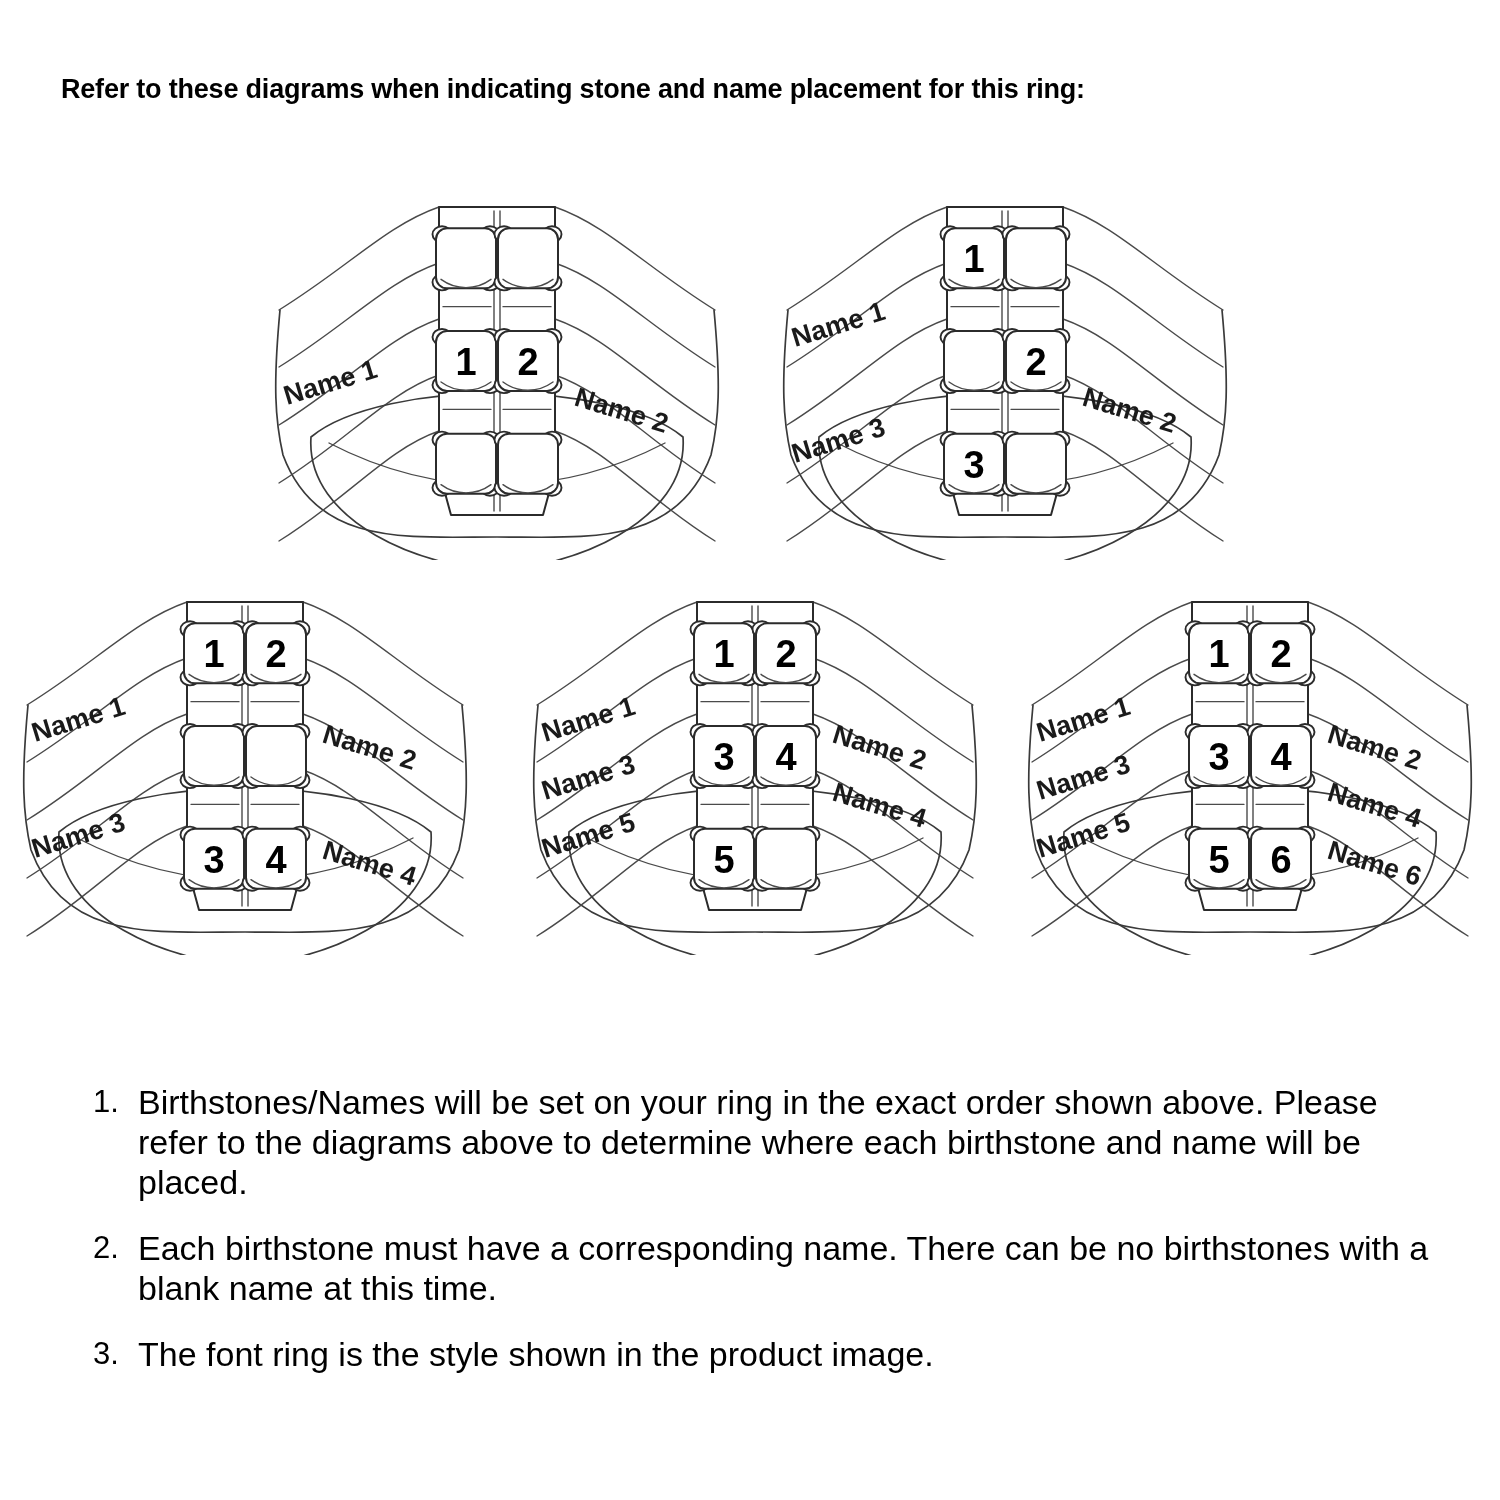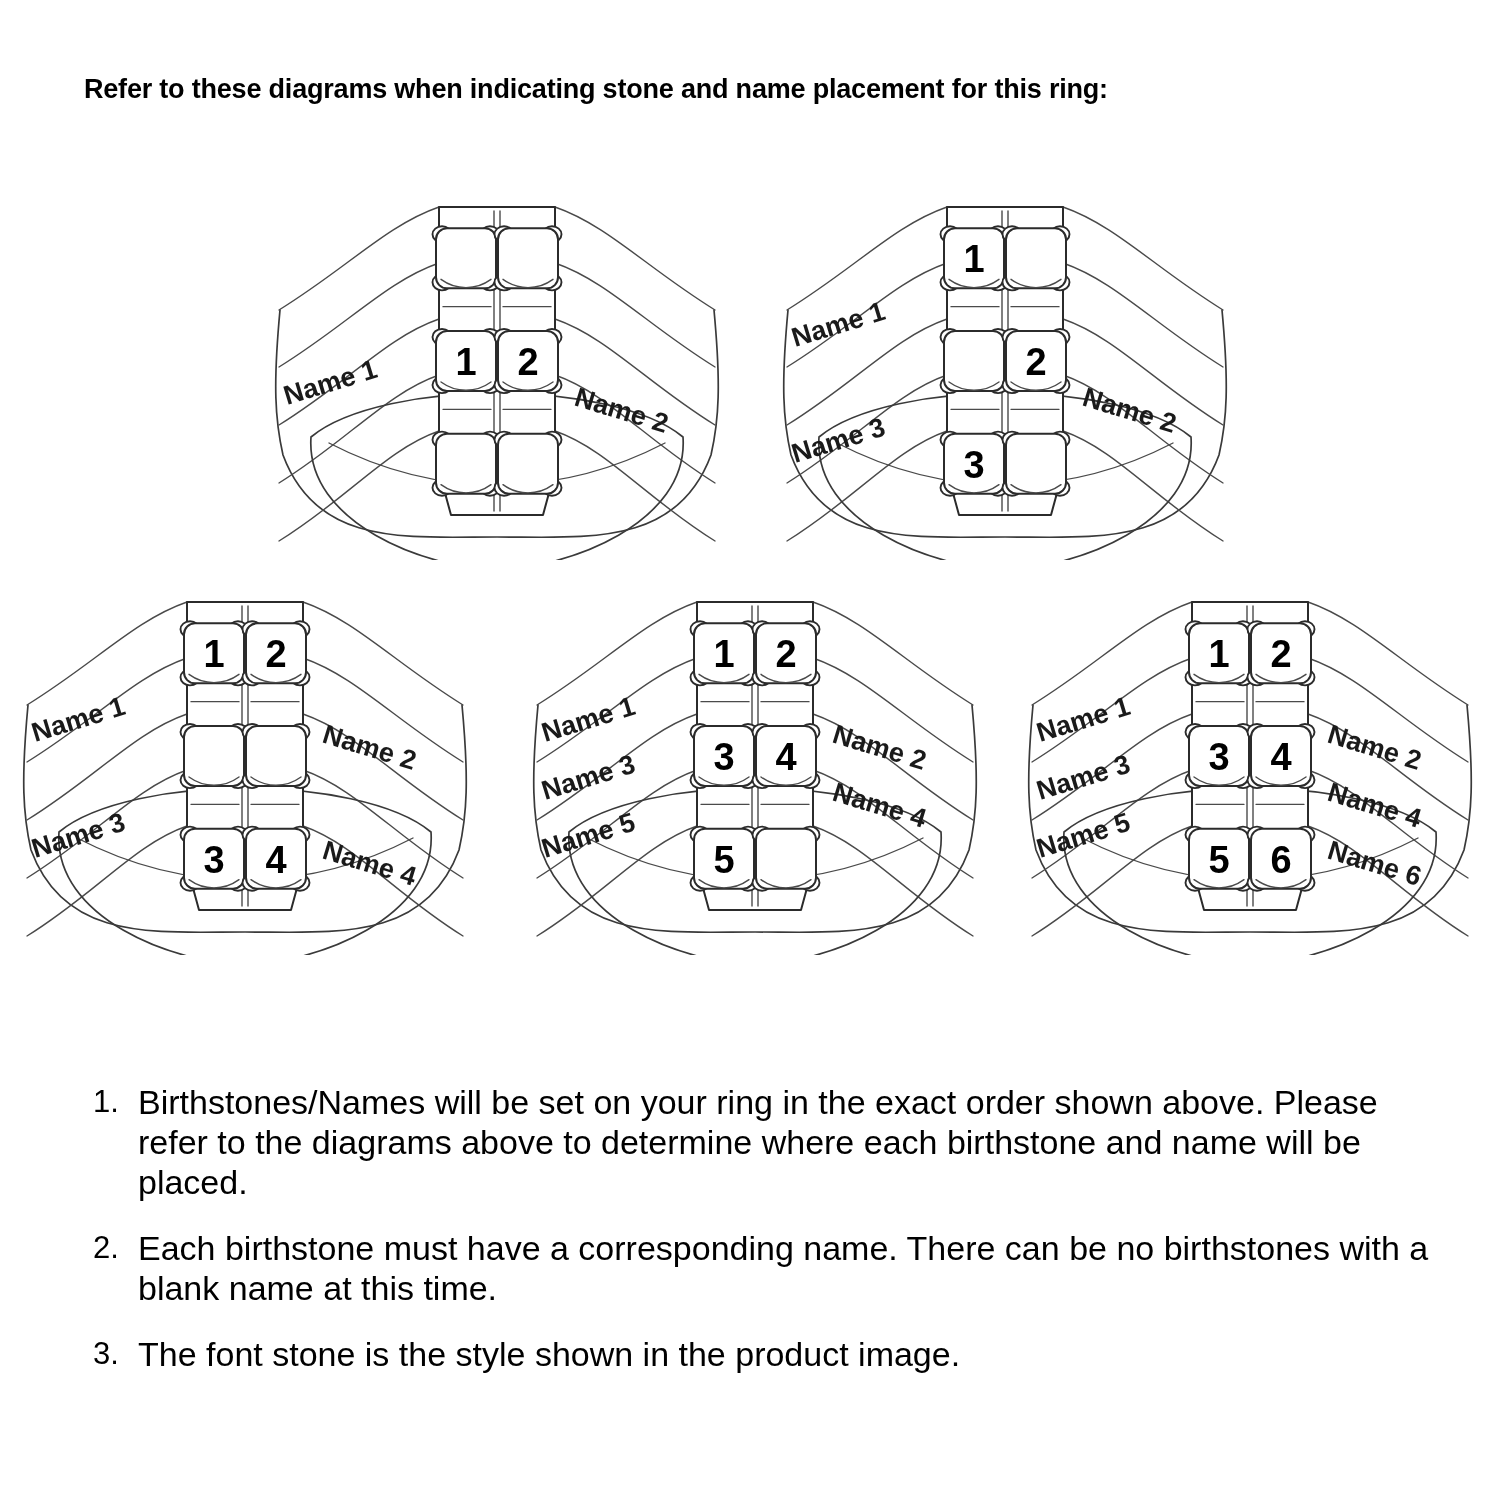--- a/index.html
+++ b/index.html
@@ -2,21 +2,21 @@
 <html><head>
 <meta charset="utf-8">
 <style>
   html,body{margin:0;padding:0;}
   body{
     width:1500px;height:1500px;background:#ffffff;
     font-family:"Liberation Sans","DejaVu Sans",sans-serif;
     color:#000;overflow:hidden;position:relative;
   }
   #page-title{
-    position:absolute;left:84px;top:74px;width:1380px;
+    position:absolute;left:61px;top:74px;width:1380px;
     font-size:27px;font-weight:bold;letter-spacing:-0.2px;
     color:#000;white-space:nowrap;
   }
   #diagrams{position:absolute;left:0;top:140px;width:1500px;height:900px;}
   .ring-cell{position:absolute;}
   .ring-svg{display:block;}
   .stone-num{
     font-family:"Liberation Sans","DejaVu Sans",sans-serif;
     font-size:38px;font-weight:bold;fill:#000;
     text-anchor:middle;dominant-baseline:central;
@@ -402,15 +402,15 @@
     <div class="note">
       <div class="note-num">1.</div>
       <div class="note-body">Birthstones/Names will be set on your ring in the exact order shown above. Please refer to the diagrams above to determine where each birthstone and name will be placed.</div>
     </div>
     <div class="note">
       <div class="note-num">2.</div>
       <div class="note-body">Each birthstone must have a corresponding name. There can be no birthstones with a blank name at this time.</div>
     </div>
     <div class="note">
       <div class="note-num">3.</div>
-      <div class="note-body">The font stone is the style shown in the product image.</div>
+      <div class="note-body">The font ring is the style shown in the product image.</div>
     </div>
   </div>
 
 </body></html>

